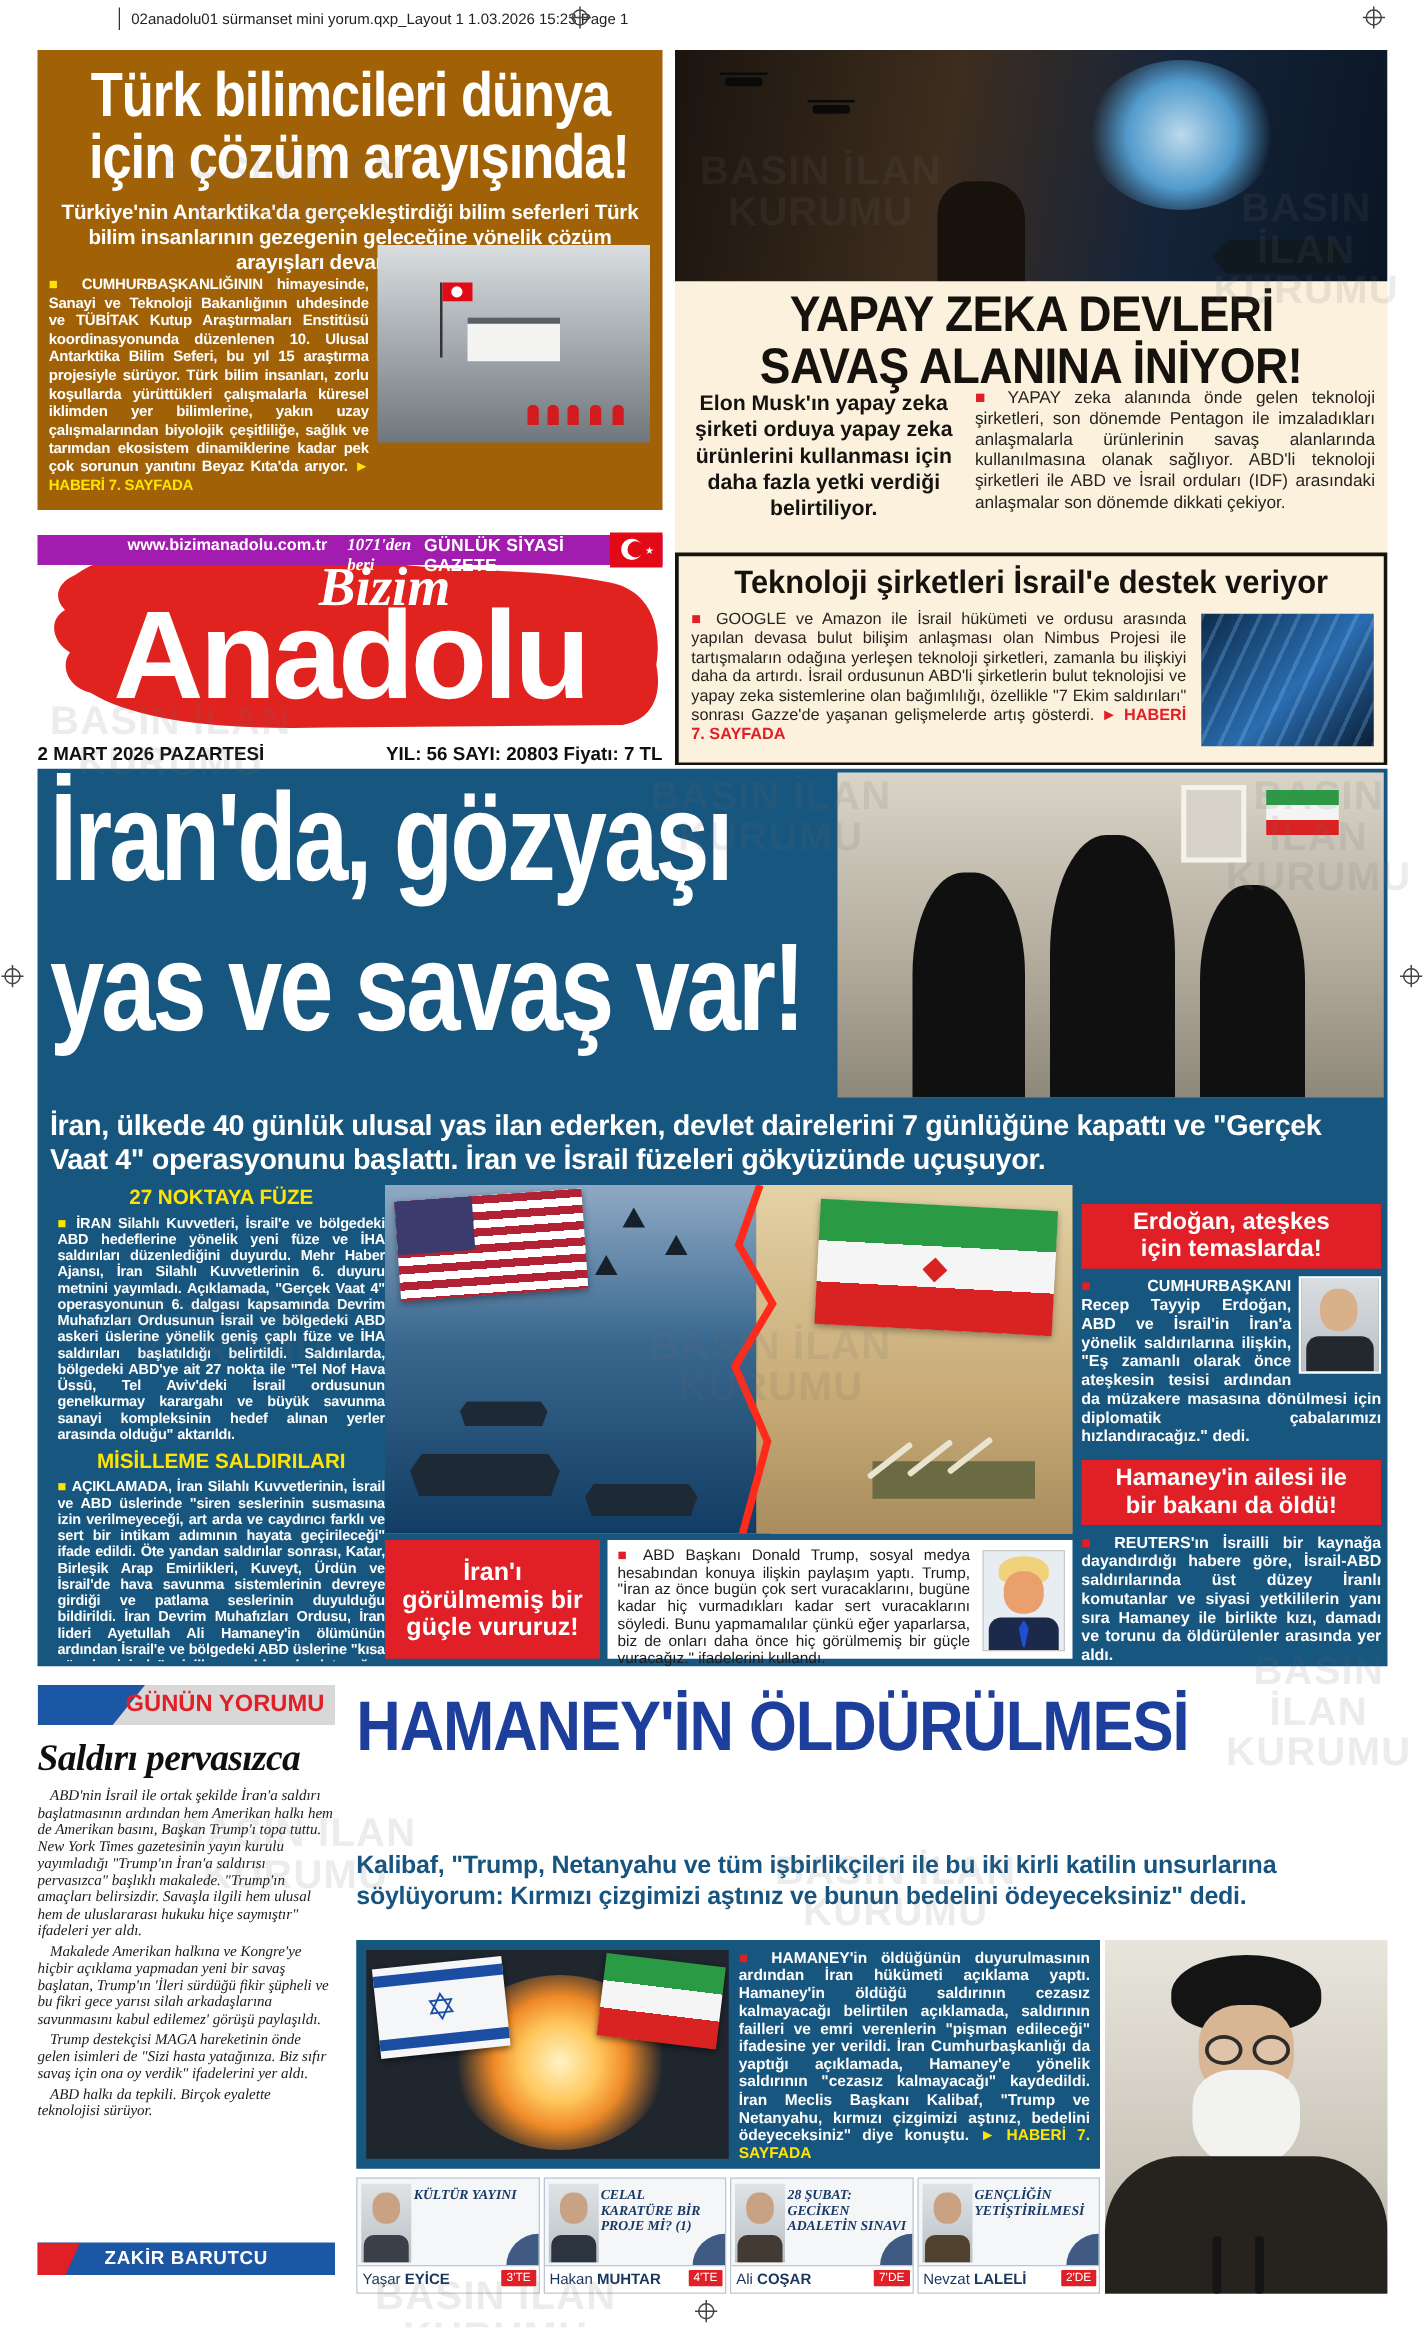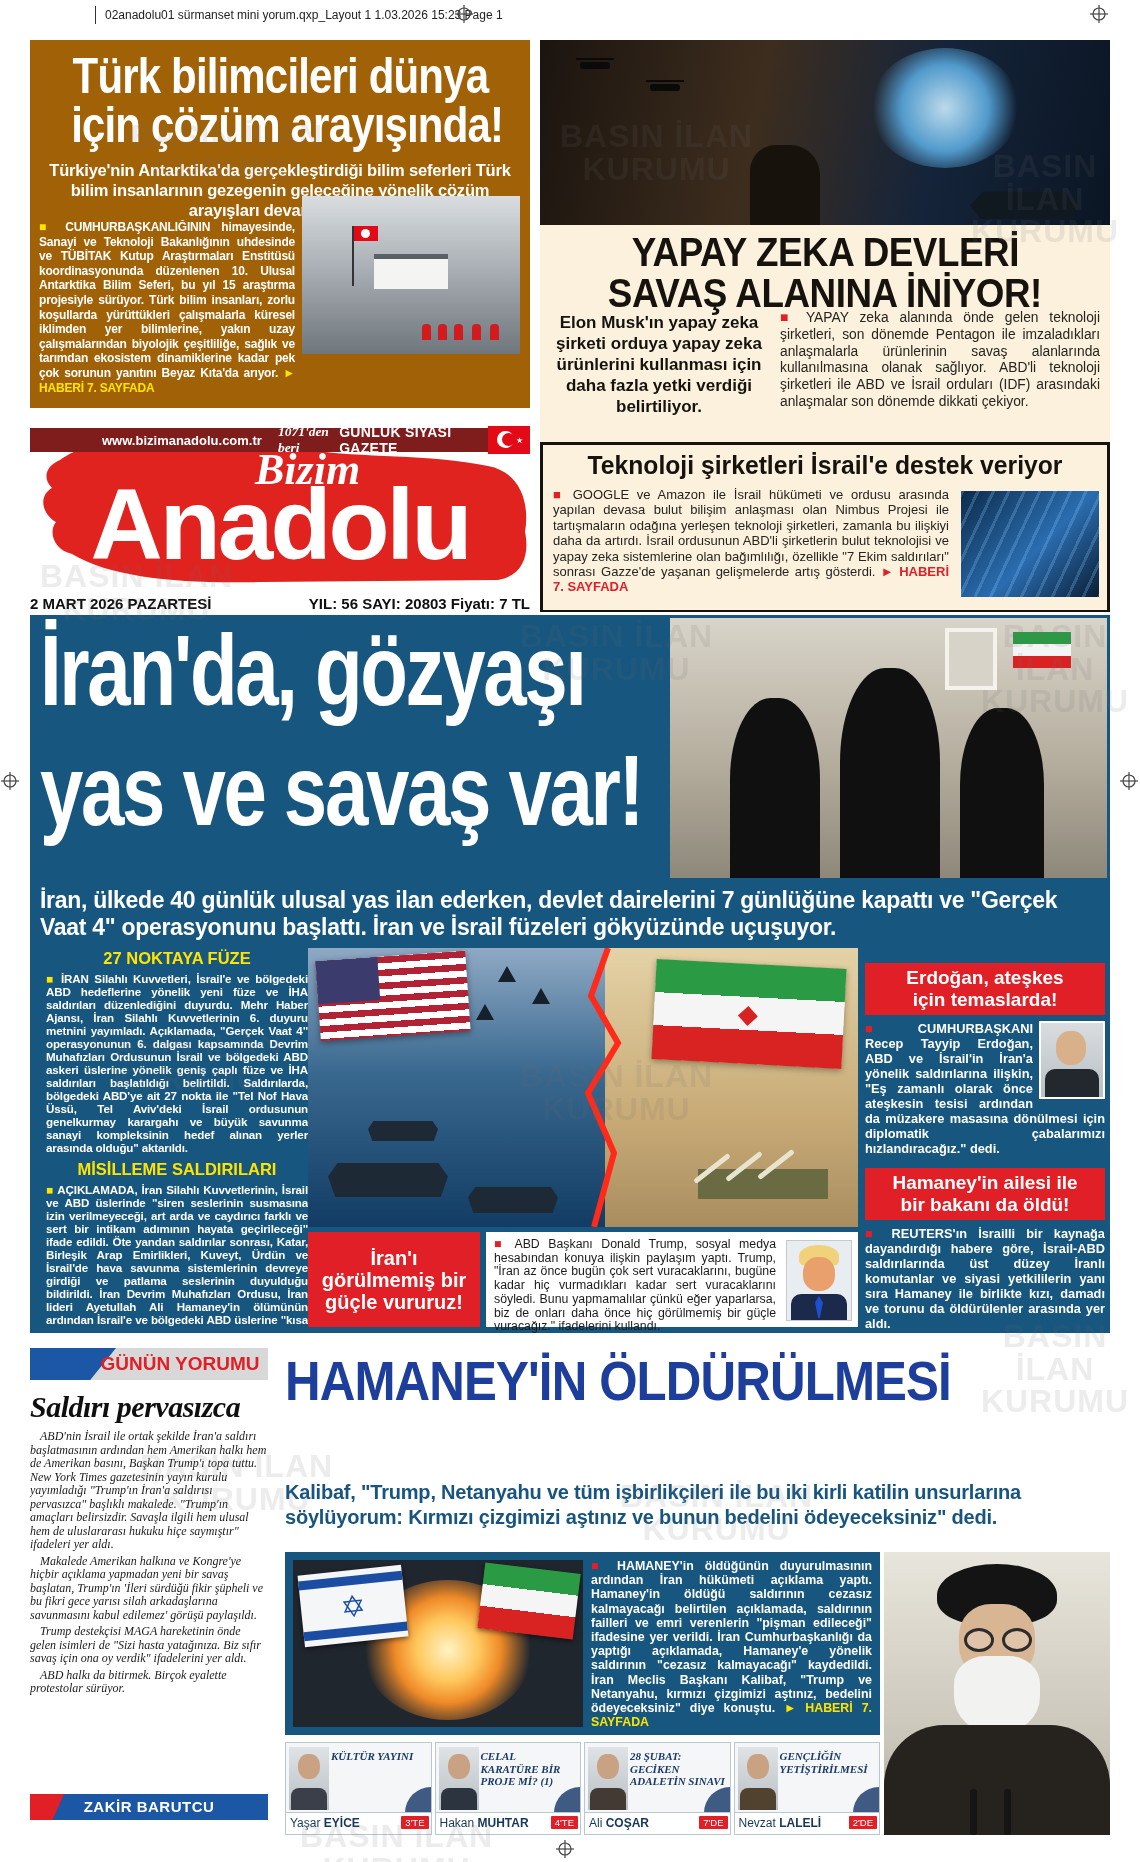--- a/index.html
+++ b/index.html
@@ -56,22 +56,22 @@
   .ai-body{position:absolute;left:240px;top:270px;width:320px;color:#27241f;font-size:13.8px;line-height:16.8px;}
   .tech-box{position:absolute;left:0px;top:402px;width:564px;height:165px;border:3px solid #15130f;background:#fbf1dd;}
   .tech-title{position:absolute;left:0;top:5px;width:100%;text-align:center;color:#16130e;font-weight:800;}
   .tech-title .nowrap{font-size:26px;transform:scaleX(.95);transform-origin:center;}
   .tech-body{position:absolute;left:10px;top:42px;width:396px;color:#27241f;font-size:13px;line-height:15.4px;}
   .tech-photo{right:8px;top:46px;width:138px;height:106px;
       background:linear-gradient(135deg,#0d2b4a 0%,#2a6db0 55%,#0a1e35 100%);}
   .tech-photo::after{content:"";position:absolute;inset:0;
       background:repeating-linear-gradient(115deg,rgba(140,200,255,.25) 0 3px,transparent 3px 14px);}
   
-  .mast-bar{left:30px;top:428px;width:500px;height:24px;background:#7f1d1d;color:#fff;
-      display:flex;align-items:center;z-index:3;}
+  .mast-bar{left:30px;top:428px;width:500px;height:24px;background:#a21caf;color:#fff;
+      display:flex;z-index:3;}
   .mast-site{font-weight:700;font-size:13px;margin-left:72px;}
   .mast-since{font-family:"Liberation Serif",serif;font-style:italic;font-weight:700;font-size:13.5px;margin-left:16px;}
   .mast-tag{font-weight:800;font-size:14px;margin-left:auto;margin-right:50px;letter-spacing:.3px;}
   .tr-flag{position:absolute;left:488px;top:426px;width:42px;height:28px;background:#e30a17;z-index:4;}
   .tr-flag .c1{position:absolute;left:9px;top:5px;width:17px;height:17px;border-radius:50%;background:#fff;}
   .tr-flag .c2{position:absolute;left:14px;top:7px;width:13px;height:13px;border-radius:50%;background:#e30a17;}
   .tr-flag .st{position:absolute;left:28px;top:10px;color:#fff;font-size:8px;}
   .logo-wrap{left:30px;top:430px;width:500px;height:158px;z-index:2;}
   .logo-script{position:absolute;left:225px;top:14px;color:#fff;z-index:3;
       font-family:"Liberation Serif",serif;font-style:italic;font-weight:700;font-size:44px;}
@@ -383,21 +383,21 @@
 
   <div class="comm">
     <div class="comm-ribbon">
       <div class="blue"></div>
       <div class="txt">GÜNÜN YORUMU</div>
     </div>
     <div class="comm-title">Saldırı pervasızca</div>
     <p class="comm-p">ABD'nin İsrail ile ortak şekilde İran'a saldırı başlatmasının ardından hem Amerikan halkı hem de Amerikan basını, Başkan Trump'ı topa tuttu. New York Times gazetesinin yayın kurulu yayımladığı "Trump'ın İran'a saldırısı pervasızca" başlıklı makalede. "Trump'ın amaçları belirsizdir. Savaşla ilgili hem ulusal hem de uluslararası hukuku hiçe saymıştır" ifadeleri yer aldı.</p>
     <p class="comm-p">Makalede Amerikan halkına ve Kongre'ye hiçbir açıklama yapmadan yeni bir savaş başlatan, Trump'ın 'İleri sürdüğü fikir şüpheli ve bu fikri gece yarısı silah arkadaşlarına savunmasını kabul edilemez' görüşü paylaşıldı.</p>
     <p class="comm-p">Trump destekçisi MAGA hareketinin önde gelen isimleri de "Sizi hasta yatağınıza. Biz sıfır savaş için ona oy verdik" ifadelerini yer aldı.</p>
-    <p class="comm-p">ABD halkı da bitirmek. Birçok eyalette protestolar sürüyor.</p>
+    <p class="comm-p">ABD halkı da tepkili. Birçok eyalette teknolojisi sürüyor.</p>
   </div>
   <div class="author-box">
     <div class="red"></div>
     <div class="txt">ZAKİR BARUTCU</div>
   </div>
 
   <div class="ham-h" style="top:1352px;"><span class="nowrap">HAMANEY'İN ÖLDÜRÜLMESİ</span></div>
   <div class="ham-deck">Kalibaf, "Trump, Netanyahu ve tüm işbirlikçileri ile bu iki kirli katilin unsurlarına söylüyorum: Kırmızı çizgimizi aştınız ve bunun bedelini ödeyeceksiniz" dedi.</div>
 
   <div class="ham-panel">

